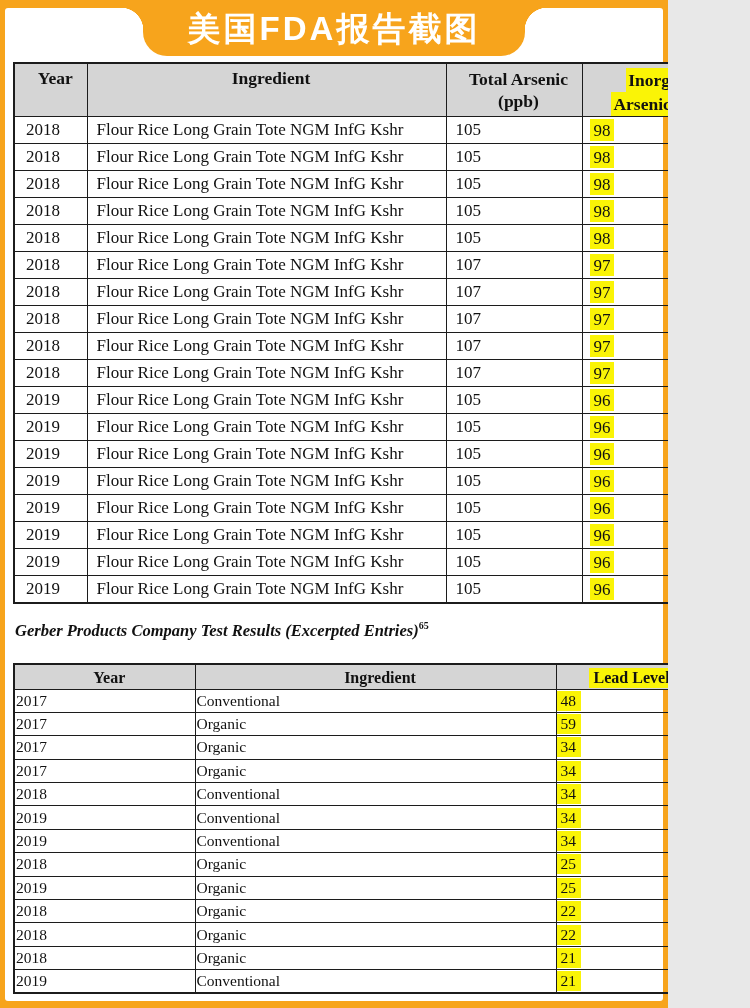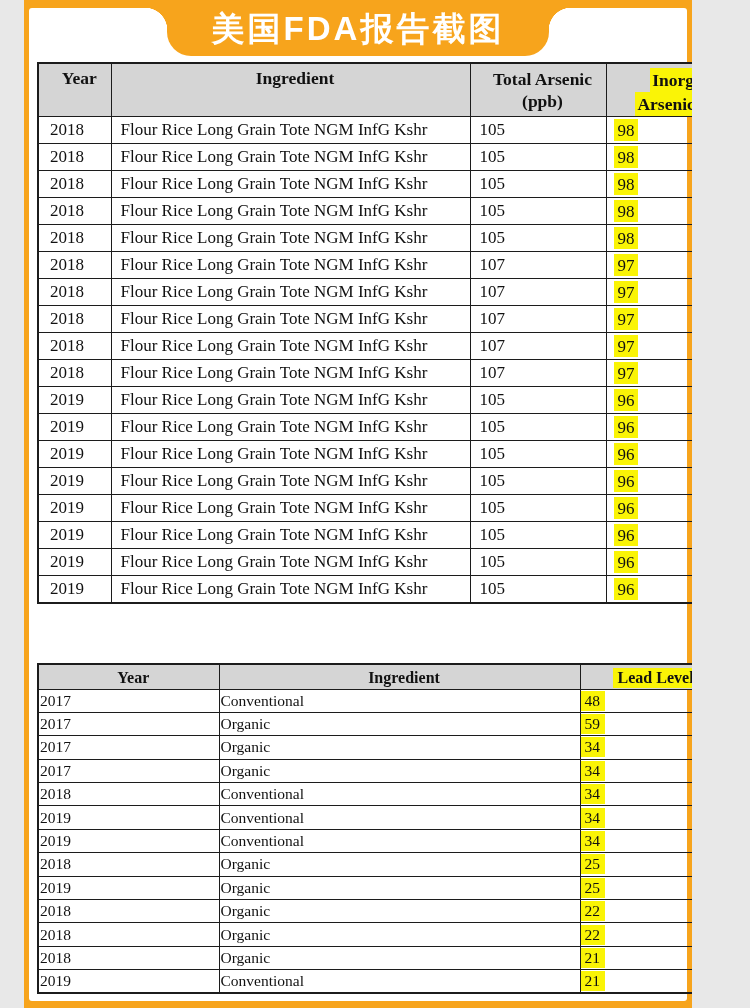--- a/index.html
+++ b/index.html
@@ -1,21 +1,20 @@
 <!DOCTYPE html>
 <html><head>
 <meta charset="utf-8">
 <style>
   * { margin:0; padding:0; box-sizing:border-box; }
   html,body { background:#e8e8e8; }
   .page {
     position:relative; width:668px; height:1008px;
     background:#F7A41C; overflow:hidden;
     font-family:"Liberation Serif", serif;
-    margin-left:24px;
   }
   .content {
     position:absolute; top:8px; left:5px; right:5px; bottom:7px;
     background:#ffffff; border-radius:3px;
   }
   
   .banner {
     position:absolute; top:7px; left:50%; transform:translateX(-50%);
     width:382px; height:49px; background:#F7A41C;
     border-radius:0 0 24px 24px;
@@ -215,20 +214,23 @@
           </tr>
           <tr>
             <td>2019</td>
             <td>Flour Rice Long Grain Tote NGM InfG Kshr</td>
             <td>105</td>
             <td><span class="hl">96</span></td>
           </tr>
         </tbody>
     </table>
 
+    <div class="heading">
+      <span>Gerber Products Company Test Results (Excerpted Entries)</span><sup>65</sup>
+    </div>
 
     <table class="t2">
       <colgroup>
         <col style="width:181px">
           <col style="width:361px">
           <col style="width:184px">
       </colgroup>
       <thead>
         <tr>
           <th>Year</th>

